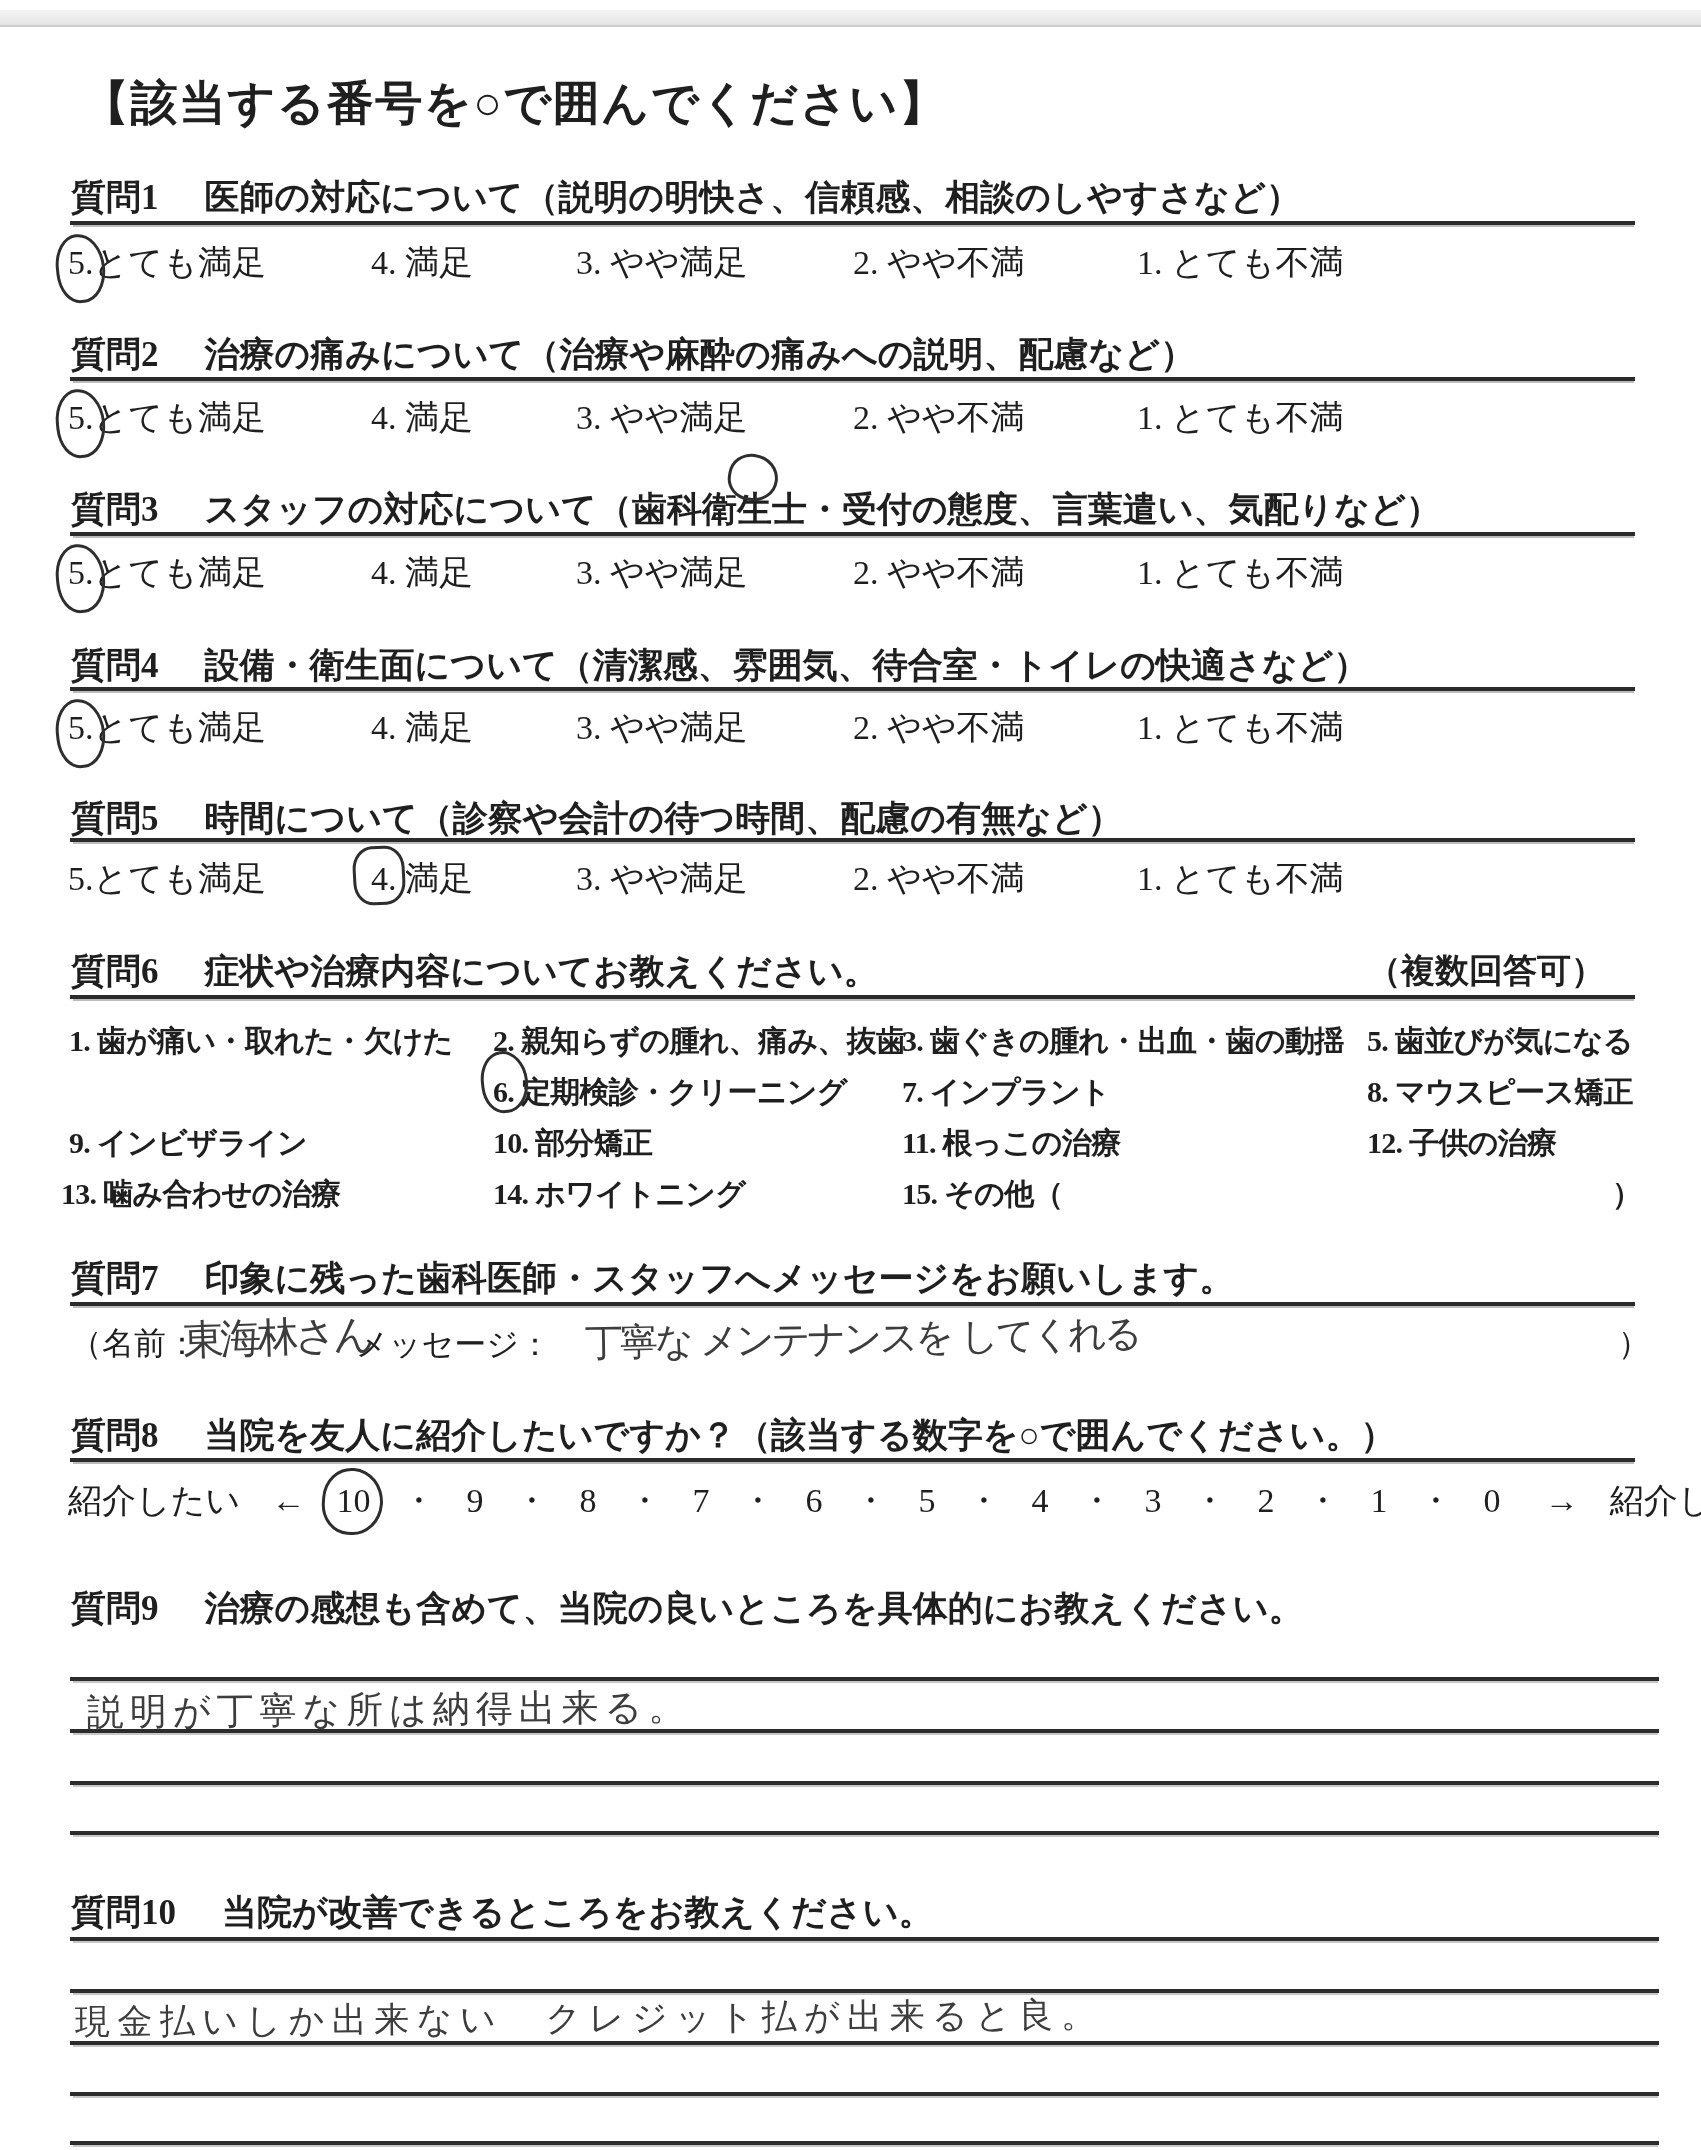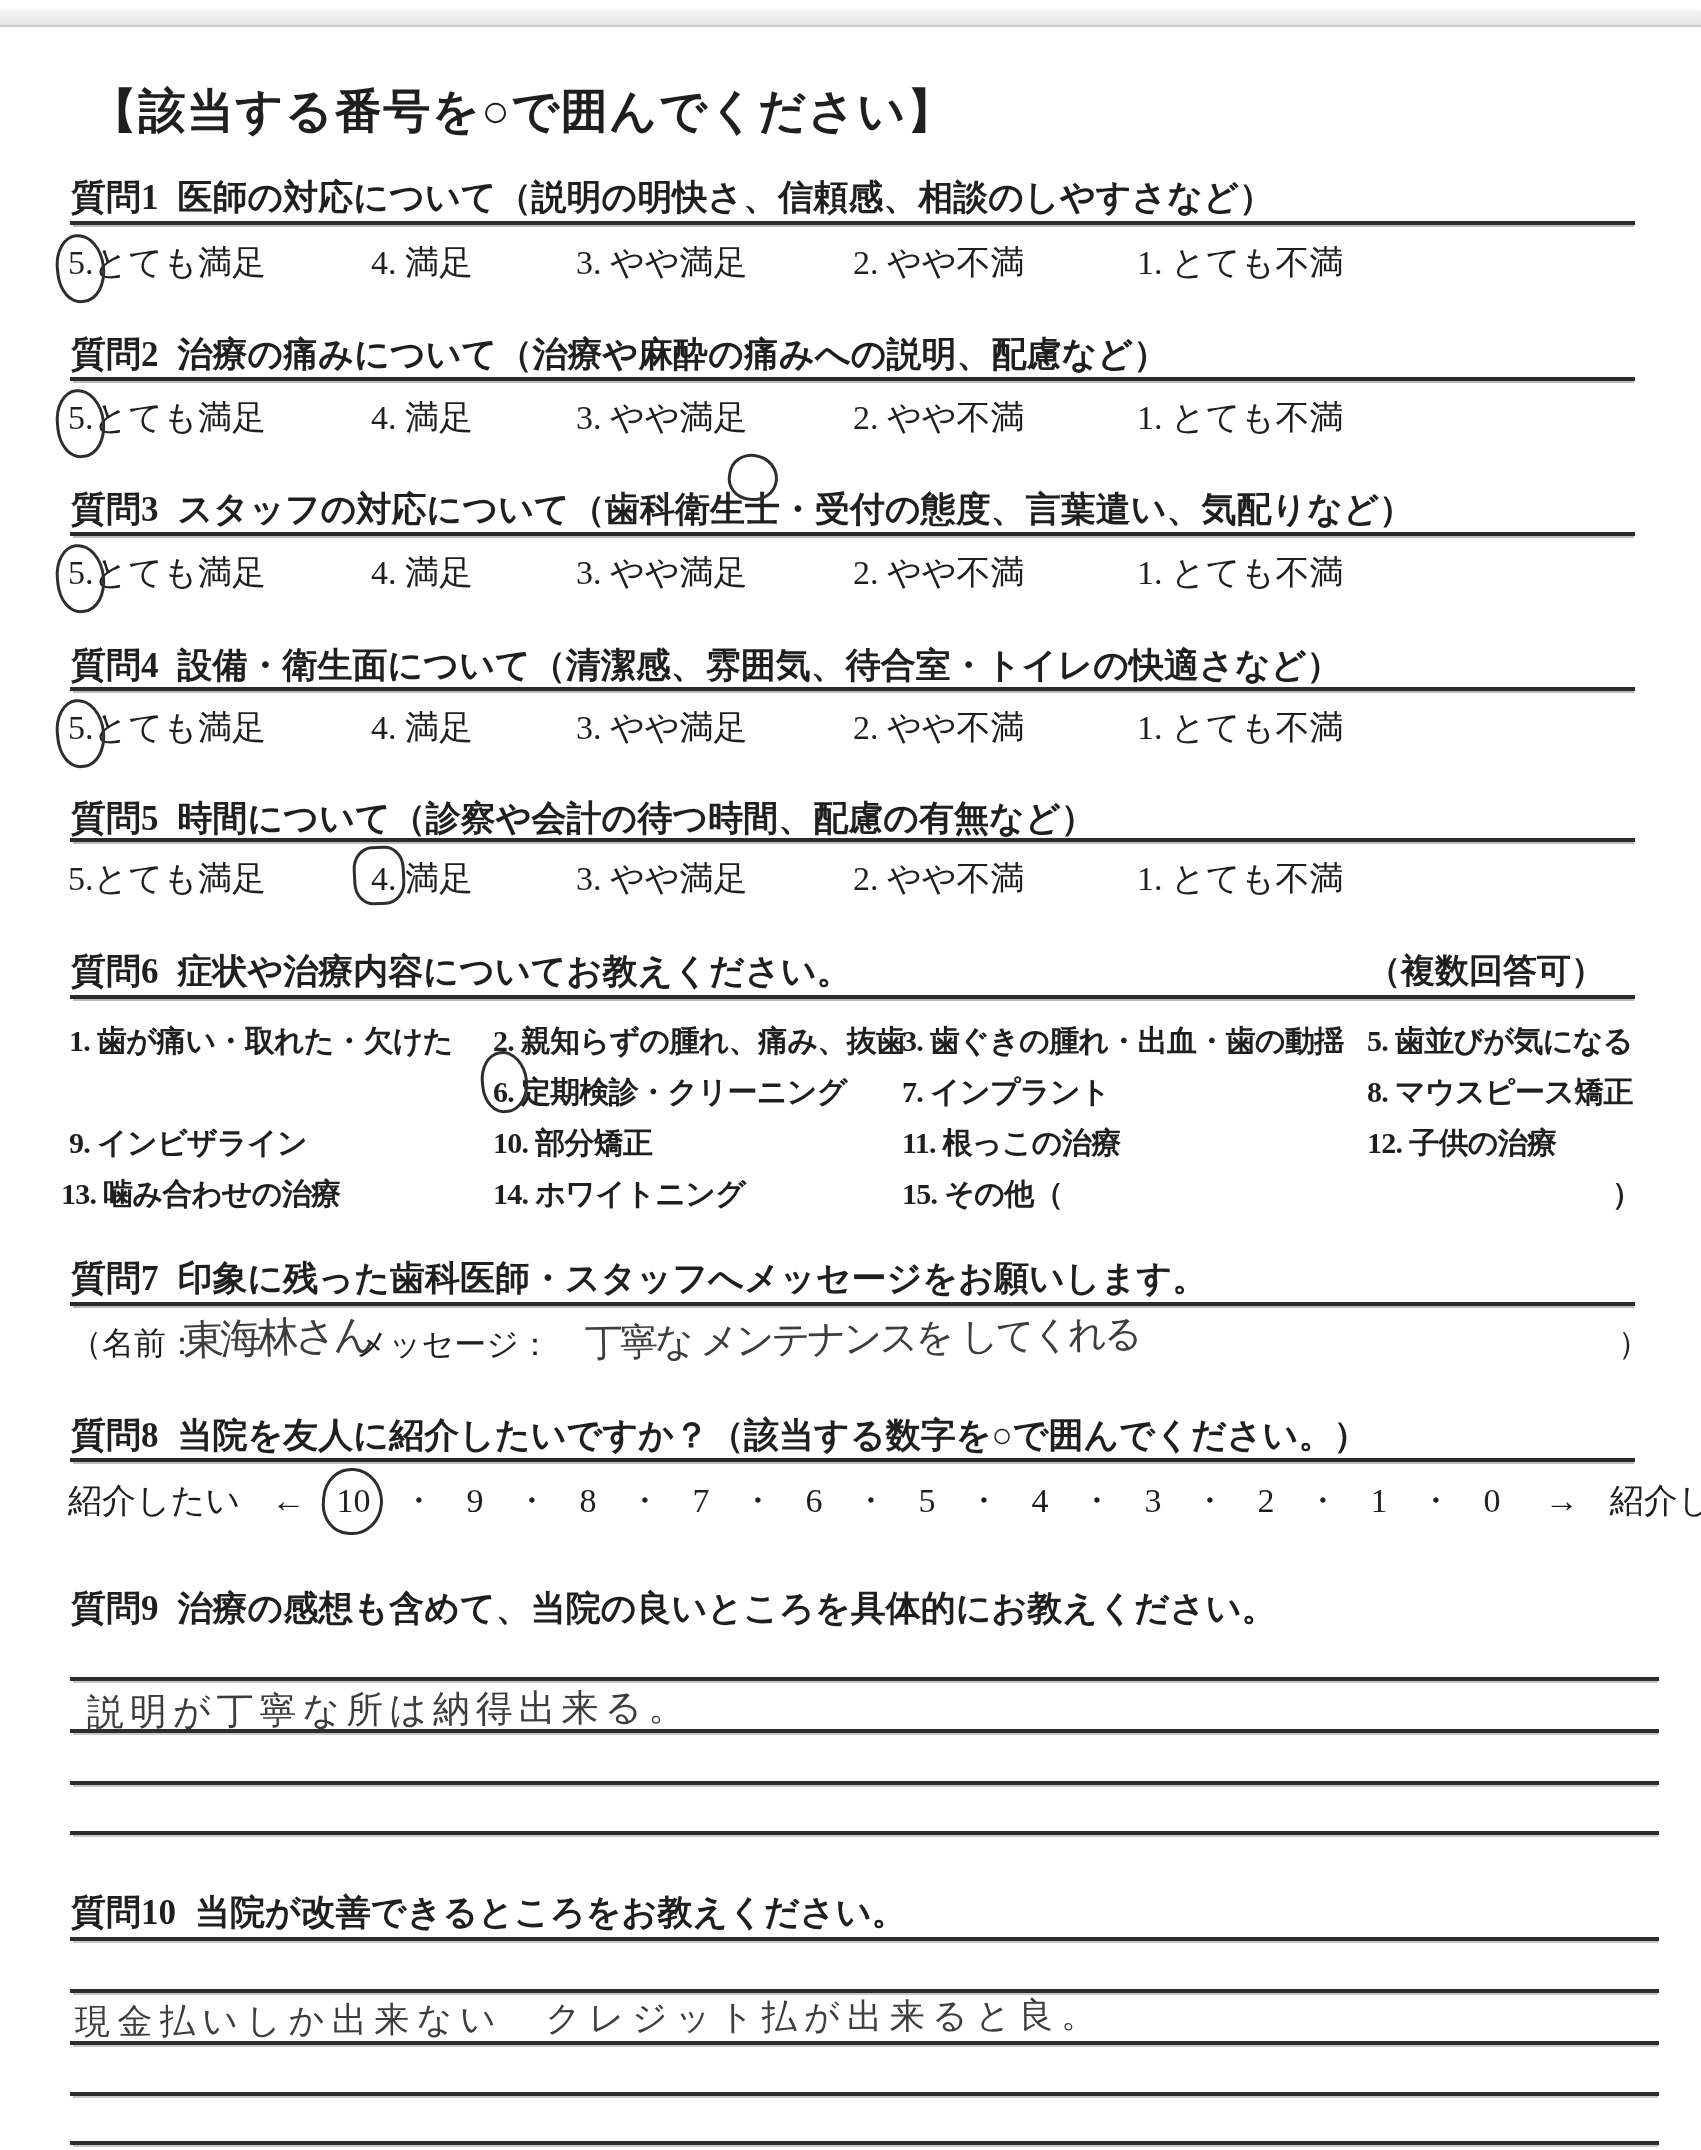--- a/index.html
+++ b/index.html
@@ -7,28 +7,28 @@
     position:relative; width:1701px; height:2151px; overflow:hidden;
     background:#ffffff; color:#1f1f1f;
     font-family:"Liberation Serif","DejaVu Serif",serif;
   }
   .scan-band{
     position:absolute; left:0; top:9.6px; width:1701px; height:15.5px;
     background:linear-gradient(#f4f4f4,#e4e4e4);
     border-bottom:2.2px solid #cdcdcd;
   }
   .title{
-    position:absolute; left:78px; top:68px; margin:12px;
+    position:absolute; left:78px; top:68px; margin:4px;
     font-size:47px; font-weight:600; letter-spacing:1.5px; white-space:nowrap;
   }
   .qhead{
     position:absolute; left:71px; font-size:35px; font-weight:600;
     white-space:nowrap; letter-spacing:0px;
   }
-  .qtopic{margin-left:19px;}
+  .qtopic{margin-left:46px;}
   .rule{
     position:absolute; left:70px; width:1565px; height:3.7px;
     background:#2b2b2b; box-shadow:0 1.5px 0.7px rgba(60,60,60,.35);
   }
   .ansline{
     position:absolute; left:70px; width:1589px; height:3.7px;
     background:#2c2c2c; box-shadow:0 1.5px 0.7px rgba(70,70,70,.3);
   }
   .opts{position:absolute; left:0; top:0; width:1701px; height:74px; font-size:34px;}
   .opt{position:absolute; white-space:nowrap;}

